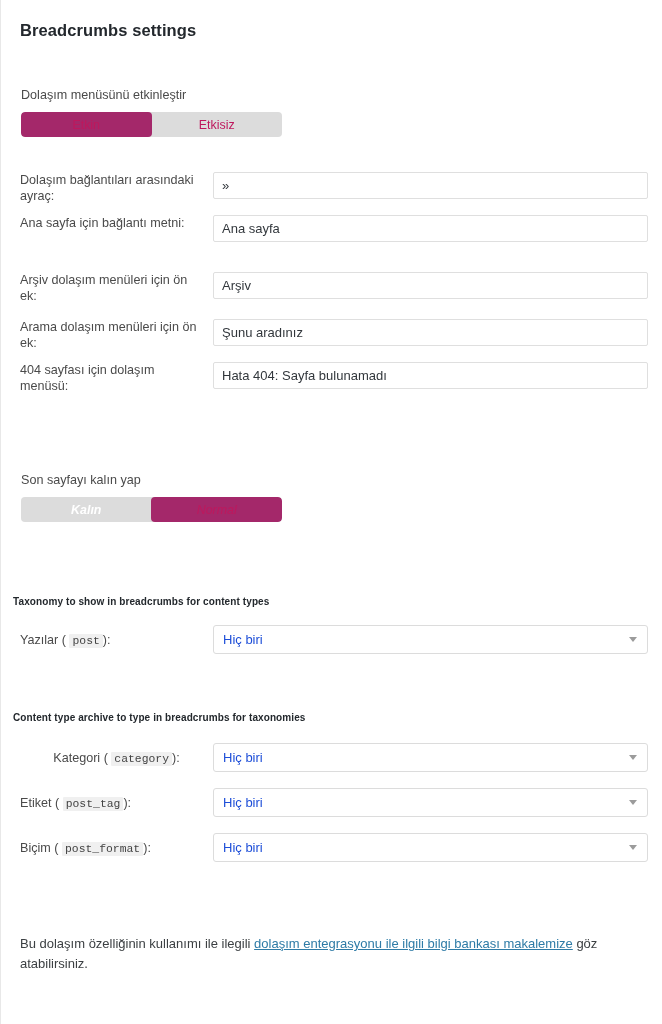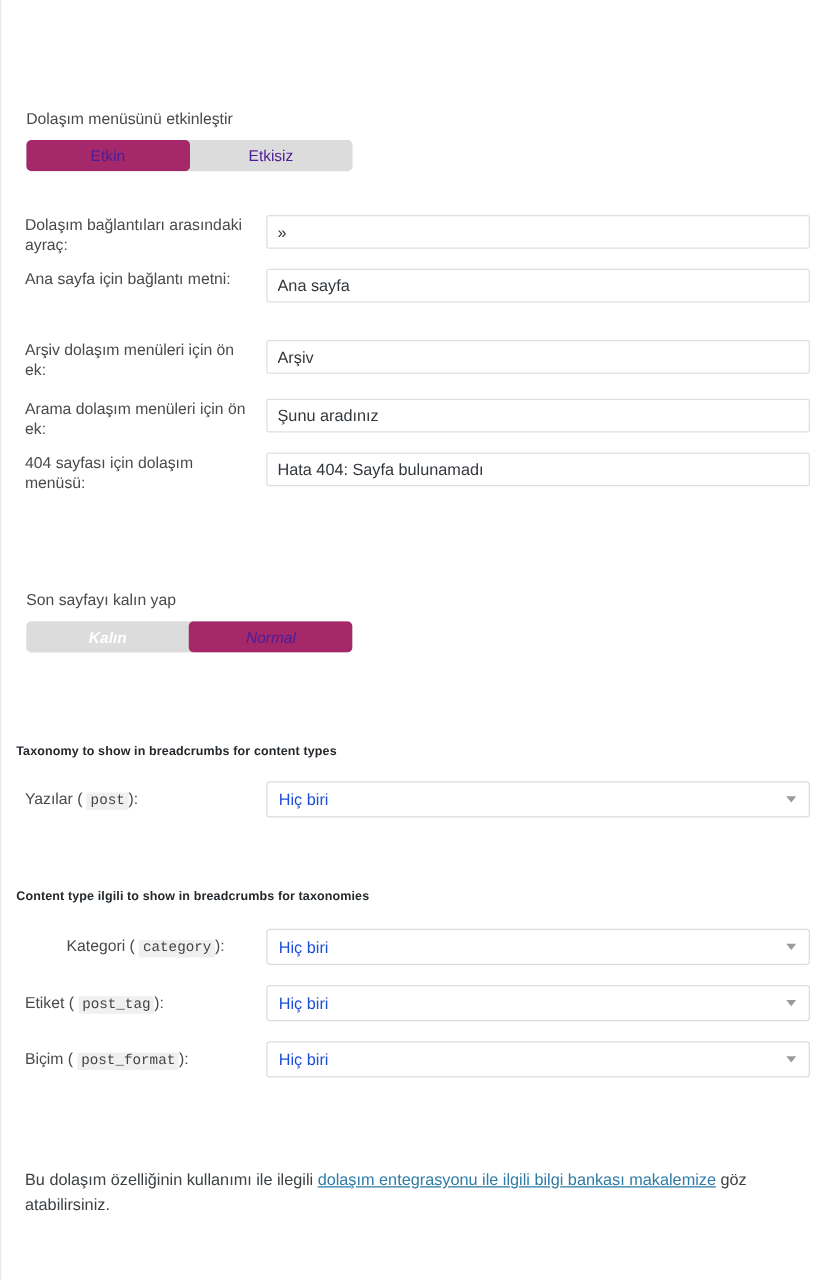--- a/index.html
+++ b/index.html
@@ -58,21 +58,21 @@
     border-radius: 4px;
     display: flex;
     overflow: hidden;
   }
   .toggle .seg {
     flex: 1 1 50%;
     display: flex;
     align-items: center;
     justify-content: center;
     font-size: 12.4px;
-    color: #4c1d95;
+    color: #be185d;
     position: relative;
     z-index: 2;
     user-select: none;
   }
   .toggle .knob {
     position: absolute;
     top: 0;
     height: 25px;
     width: 131px;
     background: #a4286a;
@@ -185,20 +185,21 @@
     text-decoration: underline;
   }
 
   .abs { position: absolute; left: 0; right: 0; }
 </style>
 </head>
 <body>
 
 <div class="page">
 
+  <h1 class="page-title">Breadcrumbs settings</h1>
 
   <div class="abs" style="top:88px;">
     <div class="toggle-label">Dolaşım menüsünü etkinleştir</div>
     <div class="toggle left" style="margin-top:10px;">
       <div class="knob"></div>
       <div class="seg">Etkin</div>
       <div class="seg">Etkisiz</div>
     </div>
   </div>
 
@@ -272,21 +273,21 @@
       <div class="select-wrap">
         <div class="select-box">
             <span>Hiç biri</span>
           </div>
         <span class="caret"></span>
       </div>
     </div>
   </div>
 
   <div class="abs" style="top:712px;">
-    <h2 class="section-title">Content type ilgili to show in breadcrumbs for taxonomies</h2>
+    <h2 class="section-title">Content type archive to type in breadcrumbs for taxonomies</h2>
 
     <div class="sel-row" style="margin-top:20px;text-align:center;">
       <div class="sl"><span>Kategori (</span>
         <code class="code">category</code><span>):</span>
       </div>
       <div class="select-wrap">
         <div class="select-box">
             <span>Hiç biri</span>
           </div>
         <span class="caret"></span>

